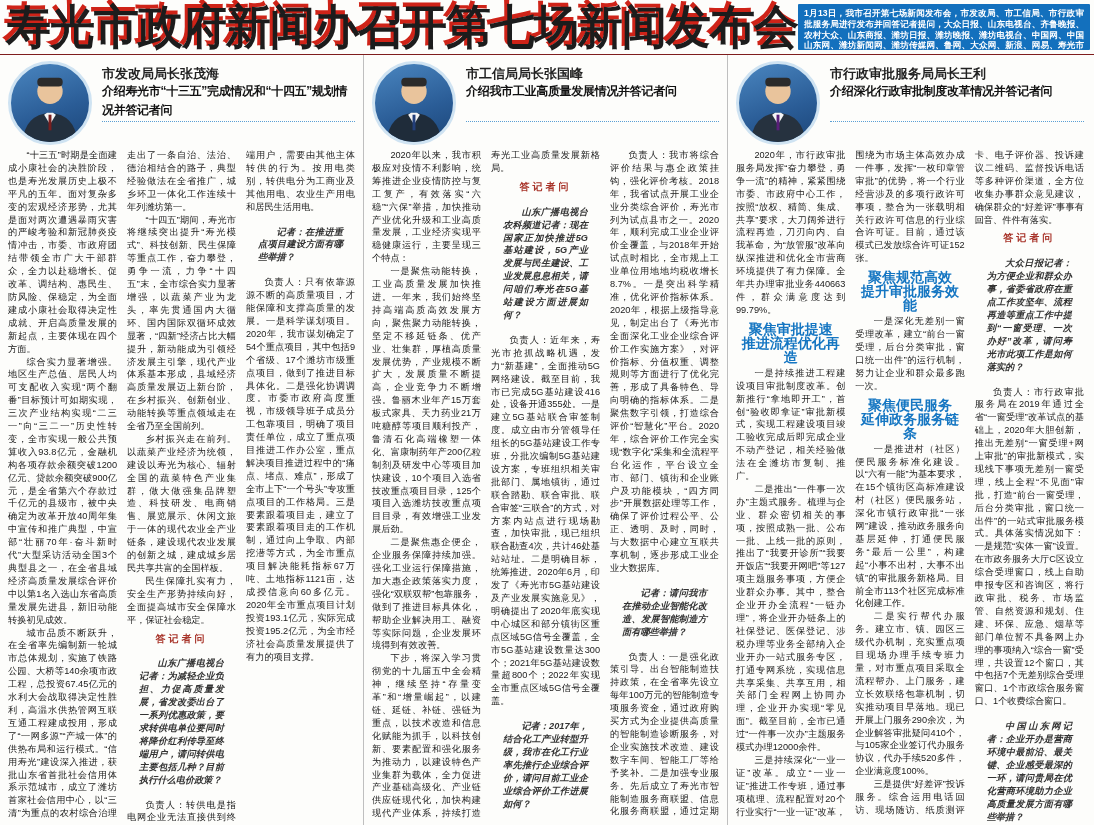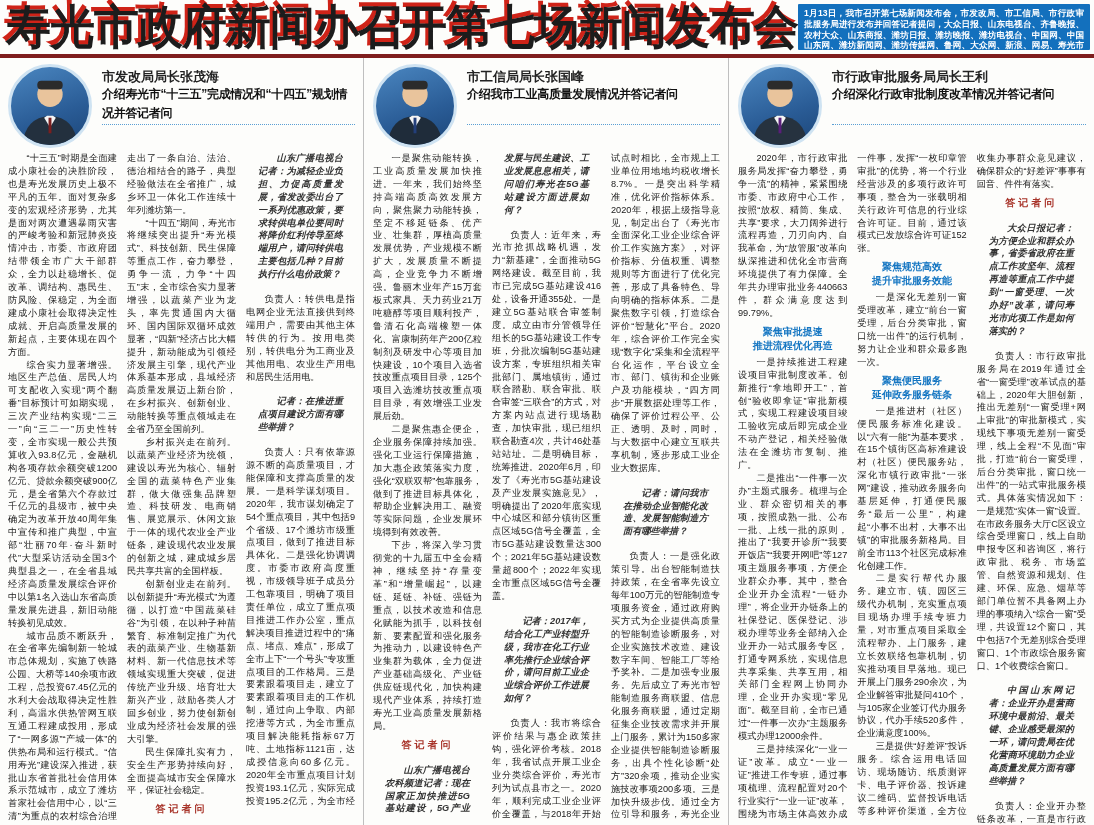--- a/index.html
+++ b/index.html
@@ -1,44 +1,44 @@
 <!DOCTYPE html>
 <html><head>
 <meta charset="utf-8">
 <style>
   html,body{margin:0;padding:0;background:#e8e8e4;}
   .page{position:relative;width:1094px;height:825px;background:#fdfdfb;margin:0 auto;
         font-family:"Liberation Sans",sans-serif;color:#1a1a1a;overflow:hidden;}
   
-  .masthead{position:relative;height:54px;border-bottom:4px solid #7f1d1d;}
+  .masthead{position:relative;height:54px;border-bottom:1px solid #7f1d1d;}
   .headline{position:absolute;left:6px;top:1px;margin:0;font-size:45px;line-height:50px;
             font-weight:900;letter-spacing:-1px;color:#1c1c1c;white-space:nowrap;
             text-shadow:-3px -3px 0 #cf2318;transform:scaleY(1.04);transform-origin:top left;}
   .notice{position:absolute;right:4px;top:4px;width:280px;height:38px;background:#1370bd;
           color:#fff;font-size:8.6px;line-height:10.8px;font-weight:bold;padding:4px 6px;
           text-align:justify;overflow:hidden;border-radius:1px;}
   
-  .sections{display:flex;height:771px;justify-content:space-between;}
+  .sections{display:flex;height:771px;}
   .sec{width:364px;box-sizing:border-box;padding:4px 8px 0 8px;border-right:1px solid #bfbfbf;}
   .sec:last-child{border-right:none;}
   .sec-head{position:relative;height:86px;}
   .photo{position:absolute;left:0;top:2px;width:78px;height:78px;border-radius:50%;
          border:3px solid #cfe3f2;overflow:hidden;background:linear-gradient(160deg,#4a86c0 0%,#2a5c96 60%,#1c4679 100%);}
   .photo svg{display:block;width:100%;height:100%;}
   .titles{margin-left:94px;padding-top:6px;border-bottom:1px dotted #5a9fd4;min-height:56px;}
   .speaker{font-size:13px;font-weight:bold;color:#222;line-height:17px;}
   .topic{font-size:12px;font-weight:900;color:#111;line-height:19px;letter-spacing:-0.3px;}
   
   .body{height:676px;margin-top:4px;column-count:3;column-gap:10px;column-fill:auto;
         overflow:hidden;font-size:9.2px;line-height:12.9px;text-align:justify;}
   .para{margin:0;text-indent:2em;}
   .q{margin:12px;text-indent:2em;font-style:italic;font-weight:600;color:#333;}
   .qa-head{margin:6px 0 4px 0;text-align:center;font-size:10px;font-weight:900;
            color:#a8342a;letter-spacing:3px;text-indent:0;break-inside:avoid;}
-  .focus-head{margin:5px 0 3px 0;text-align:center;font-size:10px;font-weight:900;
+  .focus-head{margin:5px 0 3px 0;text-align:center;font-size:14px;font-weight:900;
               color:#1576c2;line-height:14px;white-space:pre-line;text-indent:0;break-inside:avoid;}
 </style>
 </head>
 <body>
 
 <div class="page">
 
   <header class="masthead">
     <h1 class="headline">寿光市政府新闻办召开第七场新闻发布会</h1>
     <div class="notice">1月13日，我市召开第七场新闻发布会，市发改局、市工信局、市行政审批服务局进行发布并回答记者提问，大众日报、山东电视台、齐鲁晚报、农村大众、山东商报、潍坊日报、潍坊晚报、潍坊电视台、中国网、中国山东网、潍坊新闻网、潍坊传媒网、鲁网、大众网、新浪、网易、寿光市融媒体中心、寿光新媒体协会等媒体记者参加。</div>
@@ -61,21 +61,20 @@
           <div class="speaker">市发改局局长张茂海</div>
           <div class="topic">介绍寿光市“十三五”完成情况和“十四五”规划情况并答记者问</div>
         </div>
       </div>
       <div class="body">
           <p class="para">“十三五”时期是全面建成小康社会的决胜阶段，也是寿光发展历史上极不平凡的五年。面对复杂多变的宏观经济形势，尤其是面对两次遭遇暴雨灾害的严峻考验和新冠肺炎疫情冲击，市委、市政府团结带领全市广大干部群众，全力以赴稳增长、促改革、调结构、惠民生、防风险、保稳定，为全面建成小康社会取得决定性成就、开启高质量发展的新起点，主要体现在四个方面。</p>
           <p class="para">综合实力显著增强。地区生产总值、居民人均可支配收入实现“两个翻番”目标预计可如期实现，三次产业结构实现“二三一”向“三二一”历史性转变，全市实现一般公共预算收入93.8亿元，金融机构各项存款余额突破1200亿元、贷款余额突破900亿元，是全省第六个存款过千亿元的县级市，被中央确定为改革开放40周年集中宣传和推广典型，中宣部“壮丽70年·奋斗新时代”大型采访活动全国3个典型县之一，在全省县域经济高质量发展综合评价中以第1名入选山东省高质量发展先进县，新旧动能转换初见成效。</p>
           <p class="para">城市品质不断跃升，在全省率先编制新一轮城市总体规划，实施了铁路公园、大桥等140余项市政工程，总投资67.45亿元的水利大会战取得决定性胜利，高温水供热管网互联互通工程建成投用，形成了“一网多源”“产城一体”的供热布局和运行模式。“信用寿光”建设深入推进，获批山东省首批社会信用体系示范城市，成立了潍坊首家社会信用中心，以“三清”为重点的农村综合治理走出了一条自治、法治、德治相结合的路子，典型经验做法在全省推广，城乡环卫一体化工作连续十年列潍坊第一。</p>
           <p class="para">“十四五”期间，寿光市将继续突出提升“寿光模式”、科技创新、民生保障等重点工作，奋力攀登，勇争一流，力争“十四五”末，全市综合实力显著增强，以蔬菜产业为龙头，率先贯通国内大循环、国内国际双循环成效显著，“四新”经济占比大幅提升，新动能成为引领经济发展主引擎，现代产业体系基本形成，县域经济高质量发展迈上新台阶，在乡村振兴、创新创业、动能转换等重点领域走在全省乃至全国前列。</p>
           <p class="para">乡村振兴走在前列。以蔬菜产业经济为统领，建设以寿光为核心、辐射全国的蔬菜特色产业集群，做大做强集品牌塑造、科技研发、电商销售、展览展示、休闲文旅于一体的现代农业全产业链条，建设现代农业发展的创新之城，建成城乡居民共享共富的全国样板。</p>
-          <p class="para">创新创业走在前列。以创新提升“寿光模式”为遵循，以打造“中国蔬菜硅谷”为引领，在以种子种苗繁育、标准制定推广为代表的蔬菜产业、生物基新材料、新一代信息技术等领域实现重大突破，促进传统产业升级、培育壮大新兴产业，鼓励各类人才回乡创业，努力使创新创业成为经济社会发展的强大引擎。</p>
           <p class="para">民生保障扎实有力，安全生产形势持续向好，全面提高城市安全保障水平，保证社会稳定。</p>
           <p class="qa-head">答记者问</p>
           <p class="q">山东广播电视台记者：为减轻企业负担、力促高质量发展，省发改委出台了一系列优惠政策，要求转供电单位要同时将降价红利传导至终端用户，请问转供电主要包括几种？目前执行什么电价政策？</p>
           <p class="para">负责人：转供电是指电网企业无法直接供到终端用户，需要由其他主体转供的行为。按用电类别，转供电分为工商业及其他用电、农业生产用电和居民生活用电。</p>
           <p class="q">记者：在推进重点项目建设方面有哪些举措？</p>
           <p class="para">负责人：只有依靠源源不断的高质量项目，才能保障和支撑高质量的发展。一是科学谋划项目。2020年，我市谋划确定了54个重点项目，其中包括9个省级、17个潍坊市级重点项目，做到了推进目标具体化。二是强化协调调度。市委市政府高度重视，市级领导班子成员分工包靠项目，明确了项目责任单位，成立了重点项目推进工作办公室，重点解决项目推进过程中的“痛点、堵点、难点”，形成了全市上下“一个号头”专攻重点项目的工作格局。三是要素跟着项目走，建立了要素跟着项目走的工作机制，通过向上争取、内部挖潜等方式，为全市重点项目解决能耗指标67万吨、土地指标1121亩，达成授信意向60多亿元。2020年全市重点项目计划投资193.1亿元，实际完成投资195.2亿元，为全市经济社会高质量发展提供了有力的项目支撑。</p>
         </div>
     </section>
 
     <section class="sec">
@@ -88,20 +87,21 @@
             <path d="M34 52 L40 62 L46 52 L43 50 L37 50 Z" fill="#f5f5f5"></path>
             <rect x="38.5" y="52" width="3" height="16" fill="#233f7a"></rect>
           </svg>
         </div>
         <div class="titles">
           <div class="speaker">市工信局局长张国峰</div>
           <div class="topic">介绍我市工业高质量发展情况并答记者问</div>
         </div>
       </div>
       <div class="body">
+          <p class="para">2020年以来，我市积极应对疫情不利影响，统筹推进企业疫情防控与复工复产，有效落实“六稳”“六保”举措，加快推动产业优化升级和工业高质量发展，工业经济实现平稳健康运行，主要呈现三个特点：</p>
           <p class="para">一是聚焦动能转换，工业高质量发展加快推进。一年来，我们始终坚持高端高质高效发展方向，聚焦聚力动能转换，坚定不移延链条、优产业、壮集群，厚植高质量发展优势，产业规模不断扩大，发展质量不断提高，企业竞争力不断增强。鲁丽木业年产15万套板式家具、天力药业21万吨糖醇等项目顺利投产，鲁清石化高端橡塑一体化、富康制药年产200亿粒制剂及研发中心等项目加快建设，10个项目入选省技改重点项目目录，125个项目入选潍坊技改重点项目目录，有效增强工业发展后劲。</p>
           <p class="para">二是聚焦惠企便企，企业服务保障持续加强。强化工业运行保障措施，加大惠企政策落实力度，强化“双联双帮”包靠服务，做到了推进目标具体化，帮助企业解决用工、融资等实际问题，企业发展环境得到有效改善。</p>
           <p class="para">下步，将深入学习贯彻党的十九届五中全会精神，继续坚持“存量变革”和“增量崛起”，以建链、延链、补链、强链为重点，以技术改造和信息化赋能为抓手，以科技创新、要素配置和强化服务为推动力，以建设特色产业集群为载体，全力促进产业基础高级化、产业链供应链现代化，加快构建现代产业体系，持续打造寿光工业高质量发展新格局。</p>
           <p class="qa-head">答记者问</p>
           <p class="q">山东广播电视台农科频道记者：现在国家正加快推进5G基站建设，5G产业发展与民生建设、工业发展息息相关，请问咱们寿光在5G基站建设方面进展如何？</p>
           <p class="para">负责人：近年来，寿光市抢抓战略机遇，发力“新基建”，全面推动5G网络建设。截至目前，我市已完成5G基站建设416处，设备开通355处。一是建立5G基站联合审签制度。成立由市分管领导任组长的5G基站建设工作专班，分批次编制5G基站建设方案，专班组织相关审批部门、属地镇街，通过联合踏勘、联合审批、联合审签“三联合”的方式，对方案内站点进行现场勘查，加快审批，现已组织联合勘查4次，共计46处基站站址。二是明确目标，统筹推进。2020年6月，印发了《寿光市5G基站建设及产业发展实施意见》，明确提出了2020年底实现中心城区和部分镇街区重点区域5G信号全覆盖，全市5G基站建设数量达300个；2021年5G基站建设数量超800个；2022年实现全市重点区域5G信号全覆盖。</p>
           <p class="q">记者：2017年，结合化工产业转型升级，我市在化工行业率先推行企业综合评价，请问目前工业企业综合评价工作进展如何？</p>
           <p class="para">负责人：我市将综合评价结果与惠企政策挂钩，强化评价考核。2018年，我省试点开展工业企业分类综合评价，寿光市列为试点县市之一。2020年，顺利完成工业企业评价全覆盖，与2018年开始试点时相比，全市规上工业单位用地地均税收增长8.7%。一是突出科学精准，优化评价指标体系。2020年，根据上级指导意见，制定出台了《寿光市全面深化工业企业综合评价工作实施方案》，对评价指标、分值权重、调整规则等方面进行了优化完善，形成了具备特色、导向明确的指标体系。二是聚焦数字引领，打造综合评价“智慧化”平台。2020年，综合评价工作完全实现“数字化”采集和全流程平台化运作，平台设立全市、部门、镇街和企业账户及功能模块，“四方同步”开展数据处理等工作，确保了评价过程公平、公正、透明、及时，同时，与大数据中心建立互联共享机制，逐步形成工业企业大数据库。</p>
           <p class="q">记者：请问我市在推动企业智能化改造、发展智能制造方面有哪些举措？</p>
           <p class="para">负责人：一是强化政策引导。出台智能制造扶持政策，在全省率先设立每年100万元的智能制造专项服务资金，通过政府购买方式为企业提供高质量的智能制造诊断服务，对企业实施技术改造、建设数字车间、智能工厂等给予奖补。二是加强专业服务。先后成立了寿光市智能制造服务商联盟、信息化服务商联盟，通过定期征集企业技改需求并开展上门服务，累计为150多家企业提供智能制造诊断服务，出具个性化诊断“处方”320余项，推动企业实施技改事项200多项。三是加快升级步伐。通过全方位引导和服务，寿光企业智能化改造步伐不断加快，2020年我市新增省智能制造标杆企业2家、潍坊智能工厂1家、数字化车间2家、智能制造试点项目3个。截至目前，全市有国家级智能制造示范项目1个、省级4个、市级15个，智能制造梯次递进发展的格局基本形成。</p>

